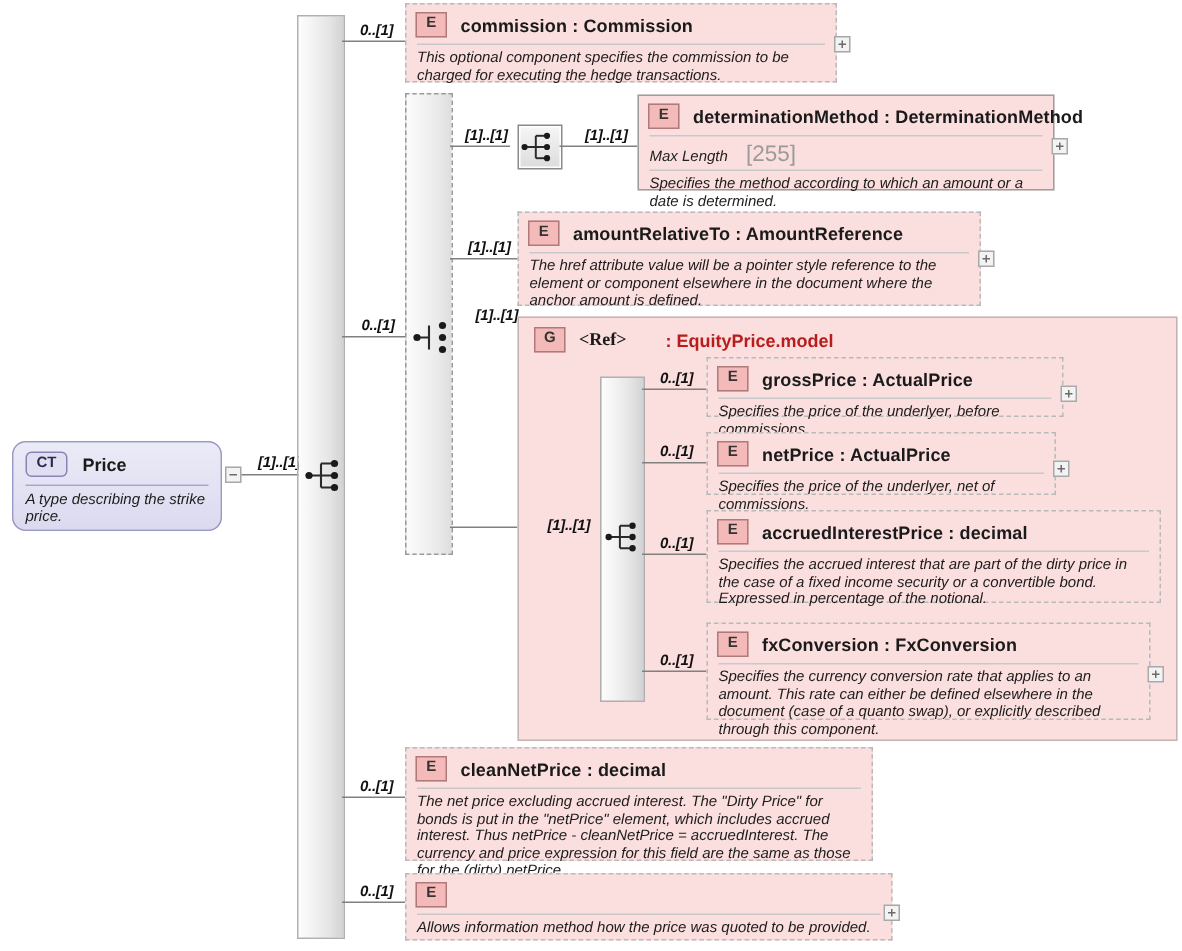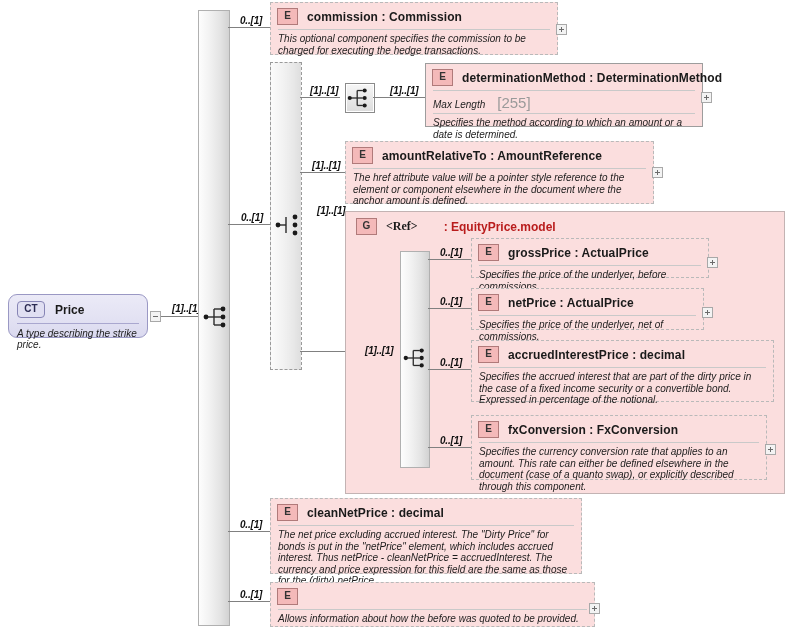--- a/index.html
+++ b/index.html
@@ -139,21 +139,21 @@
   }
   .group-head{display:flex;align-items:center;padding:6px 0 0 10px;}
   .group-ref{font-size:12px;font-weight:bold;color:#1a1a1a;margin-right:26px;font-family:Liberation Serif, serif;}
   .group-name{font-size:12px;font-weight:bold;color:#b91c1c;}
 </style>
 </head>
 <body>
 
 <div id="canvas">
 
-  <div class="ctbox" style="left:8px;top:294px;width:140px;height:44px;">
+  <div class="ctbox" style="left:8px;top:294px;width:140px;height:60px;">
     <div class="ct-head">
       <span class="ct-badge">CT</span>
       <span class="ct-title">Price</span>
     </div>
     <div class="ct-desc">A type describing the strike price.</div>
   </div>
   <div class="minus" style="left:150px;top:311px;"></div>
 
   <div class="hline" style="left:161px;top:316px;width:44px;"></div>
   <div class="card" style="left:172px;top:303px;">[1]..[1]</div>
@@ -330,17 +330,17 @@
     <div class="node-desc">The net price excluding accrued interest. The "Dirty Price" for bonds is put in the "netPrice" element, which includes accrued interest. Thus netPrice - cleanNetPrice = accruedInterest. The currency and price expression for this field are the same as those for the (dirty) netPrice.</div>
   </div>
 
   <div class="hline" style="left:228px;top:601px;width:42px;"></div>
   <div class="card" style="left:240px;top:589px;">0..[1]</div>
 
   <div class="node" style="left:270px;top:582px;width:325px;height:45px;">
     <div class="node-head">
       <span class="badge">E</span>
     </div>
-    <div class="node-desc">Allows information about how the before was quoted to be provided.</div>
+    <div class="node-desc">Allows information method how the price was quoted to be provided.</div>
   </div>
   <div class="plus" style="left:589px;top:603px;"></div>
 
 </div>
 
 </body></html>

